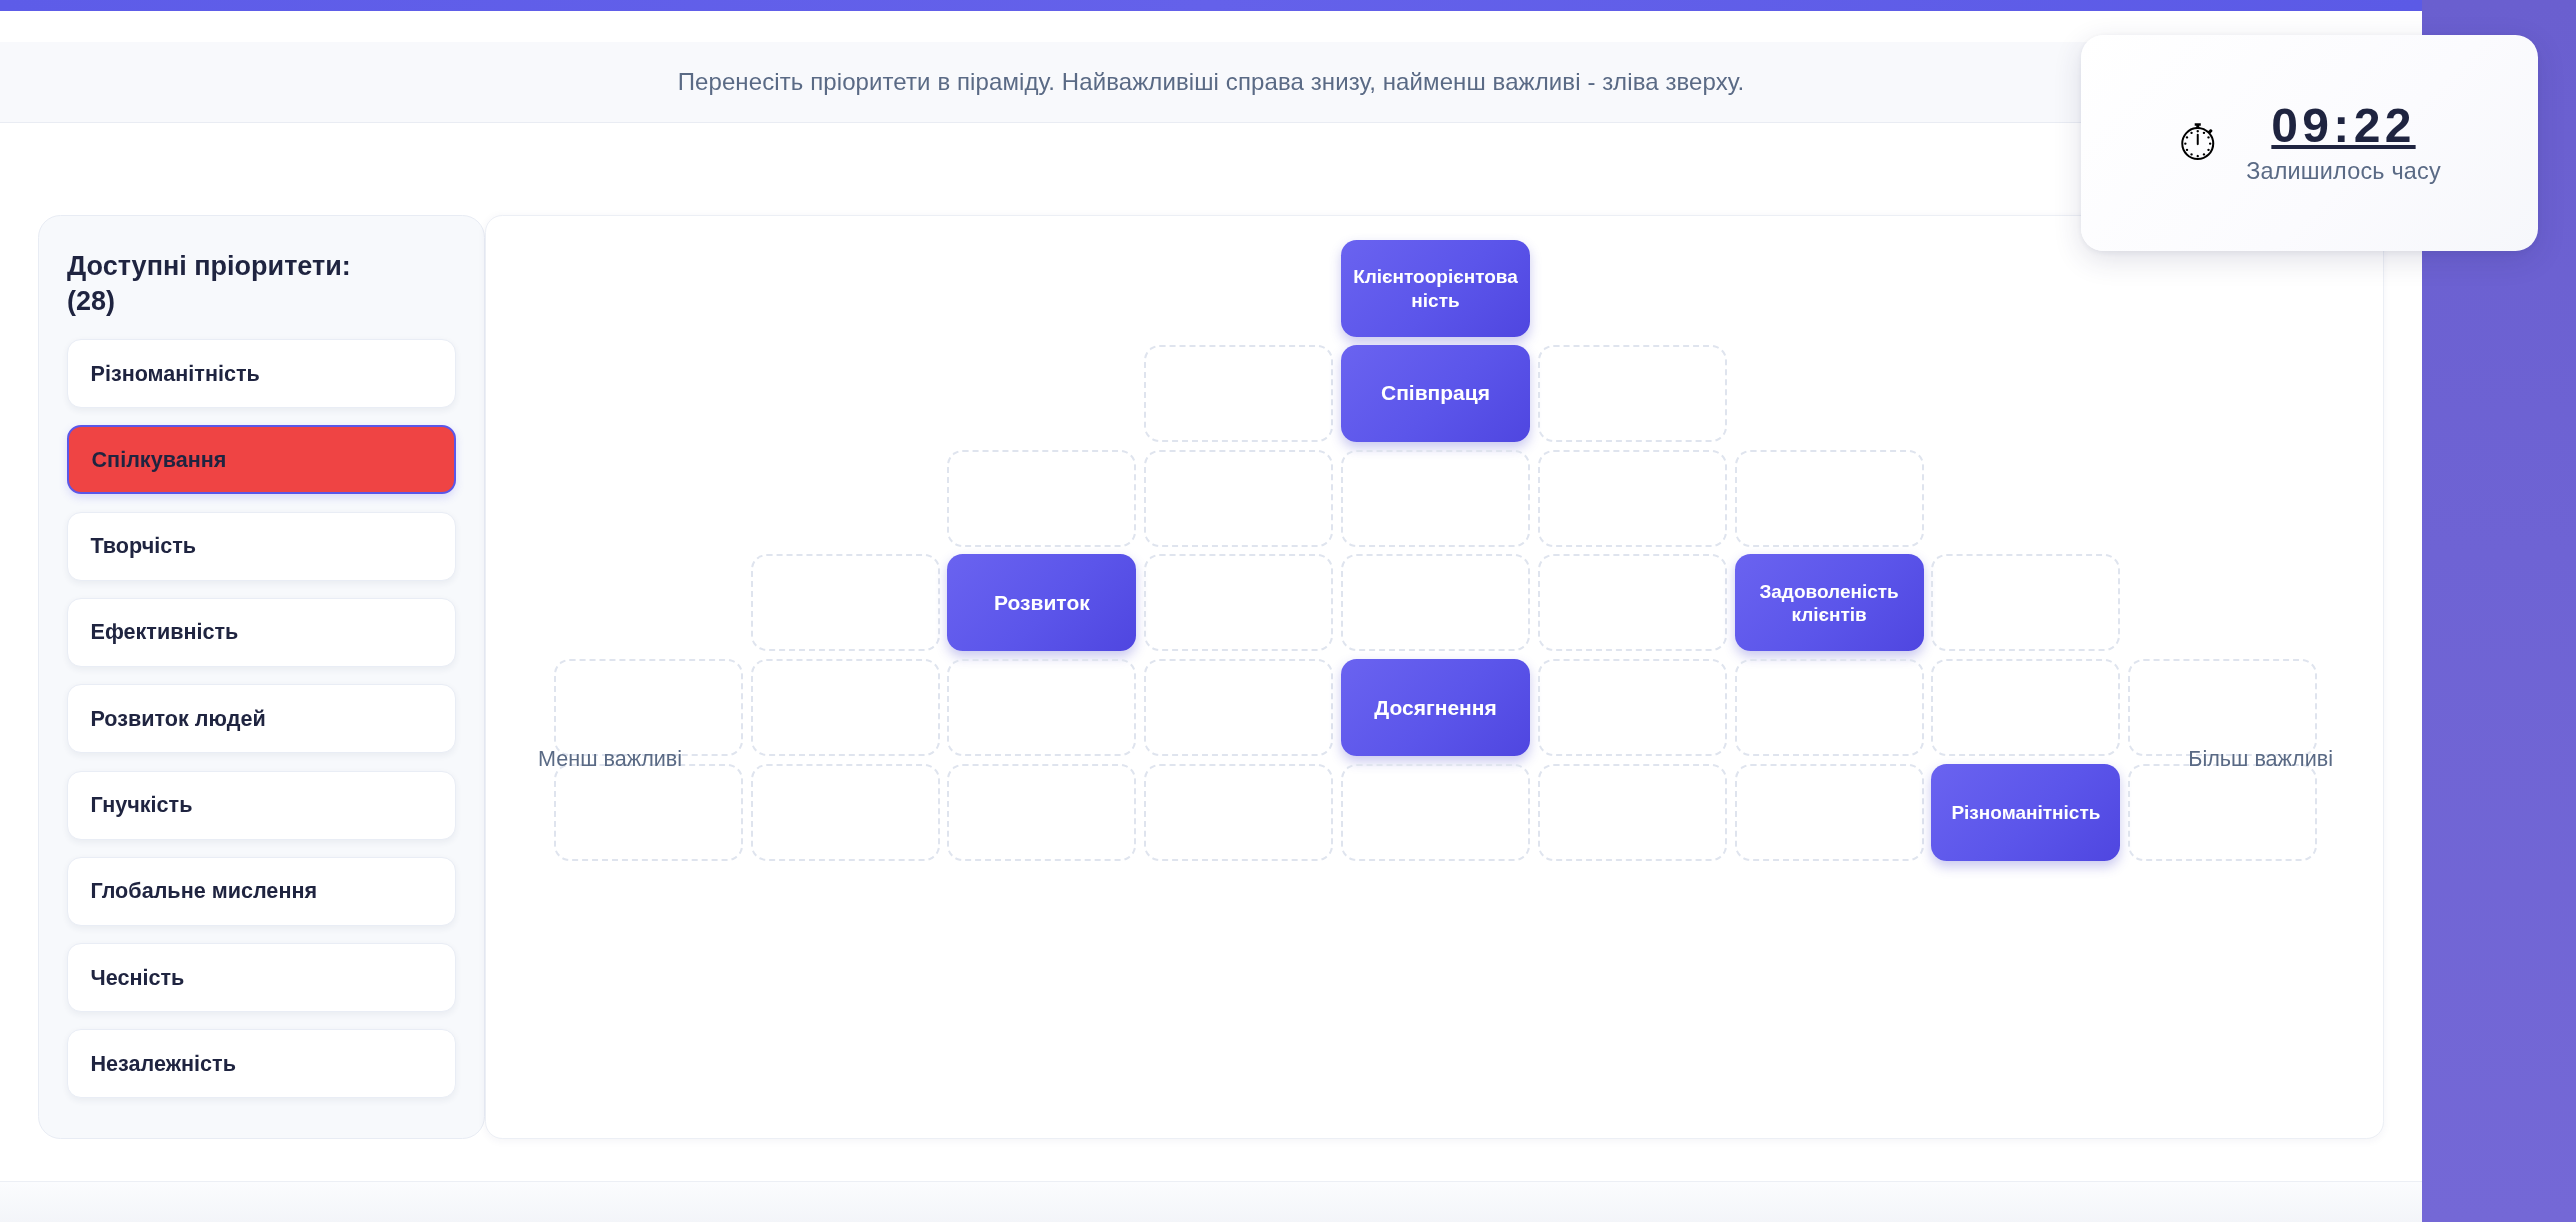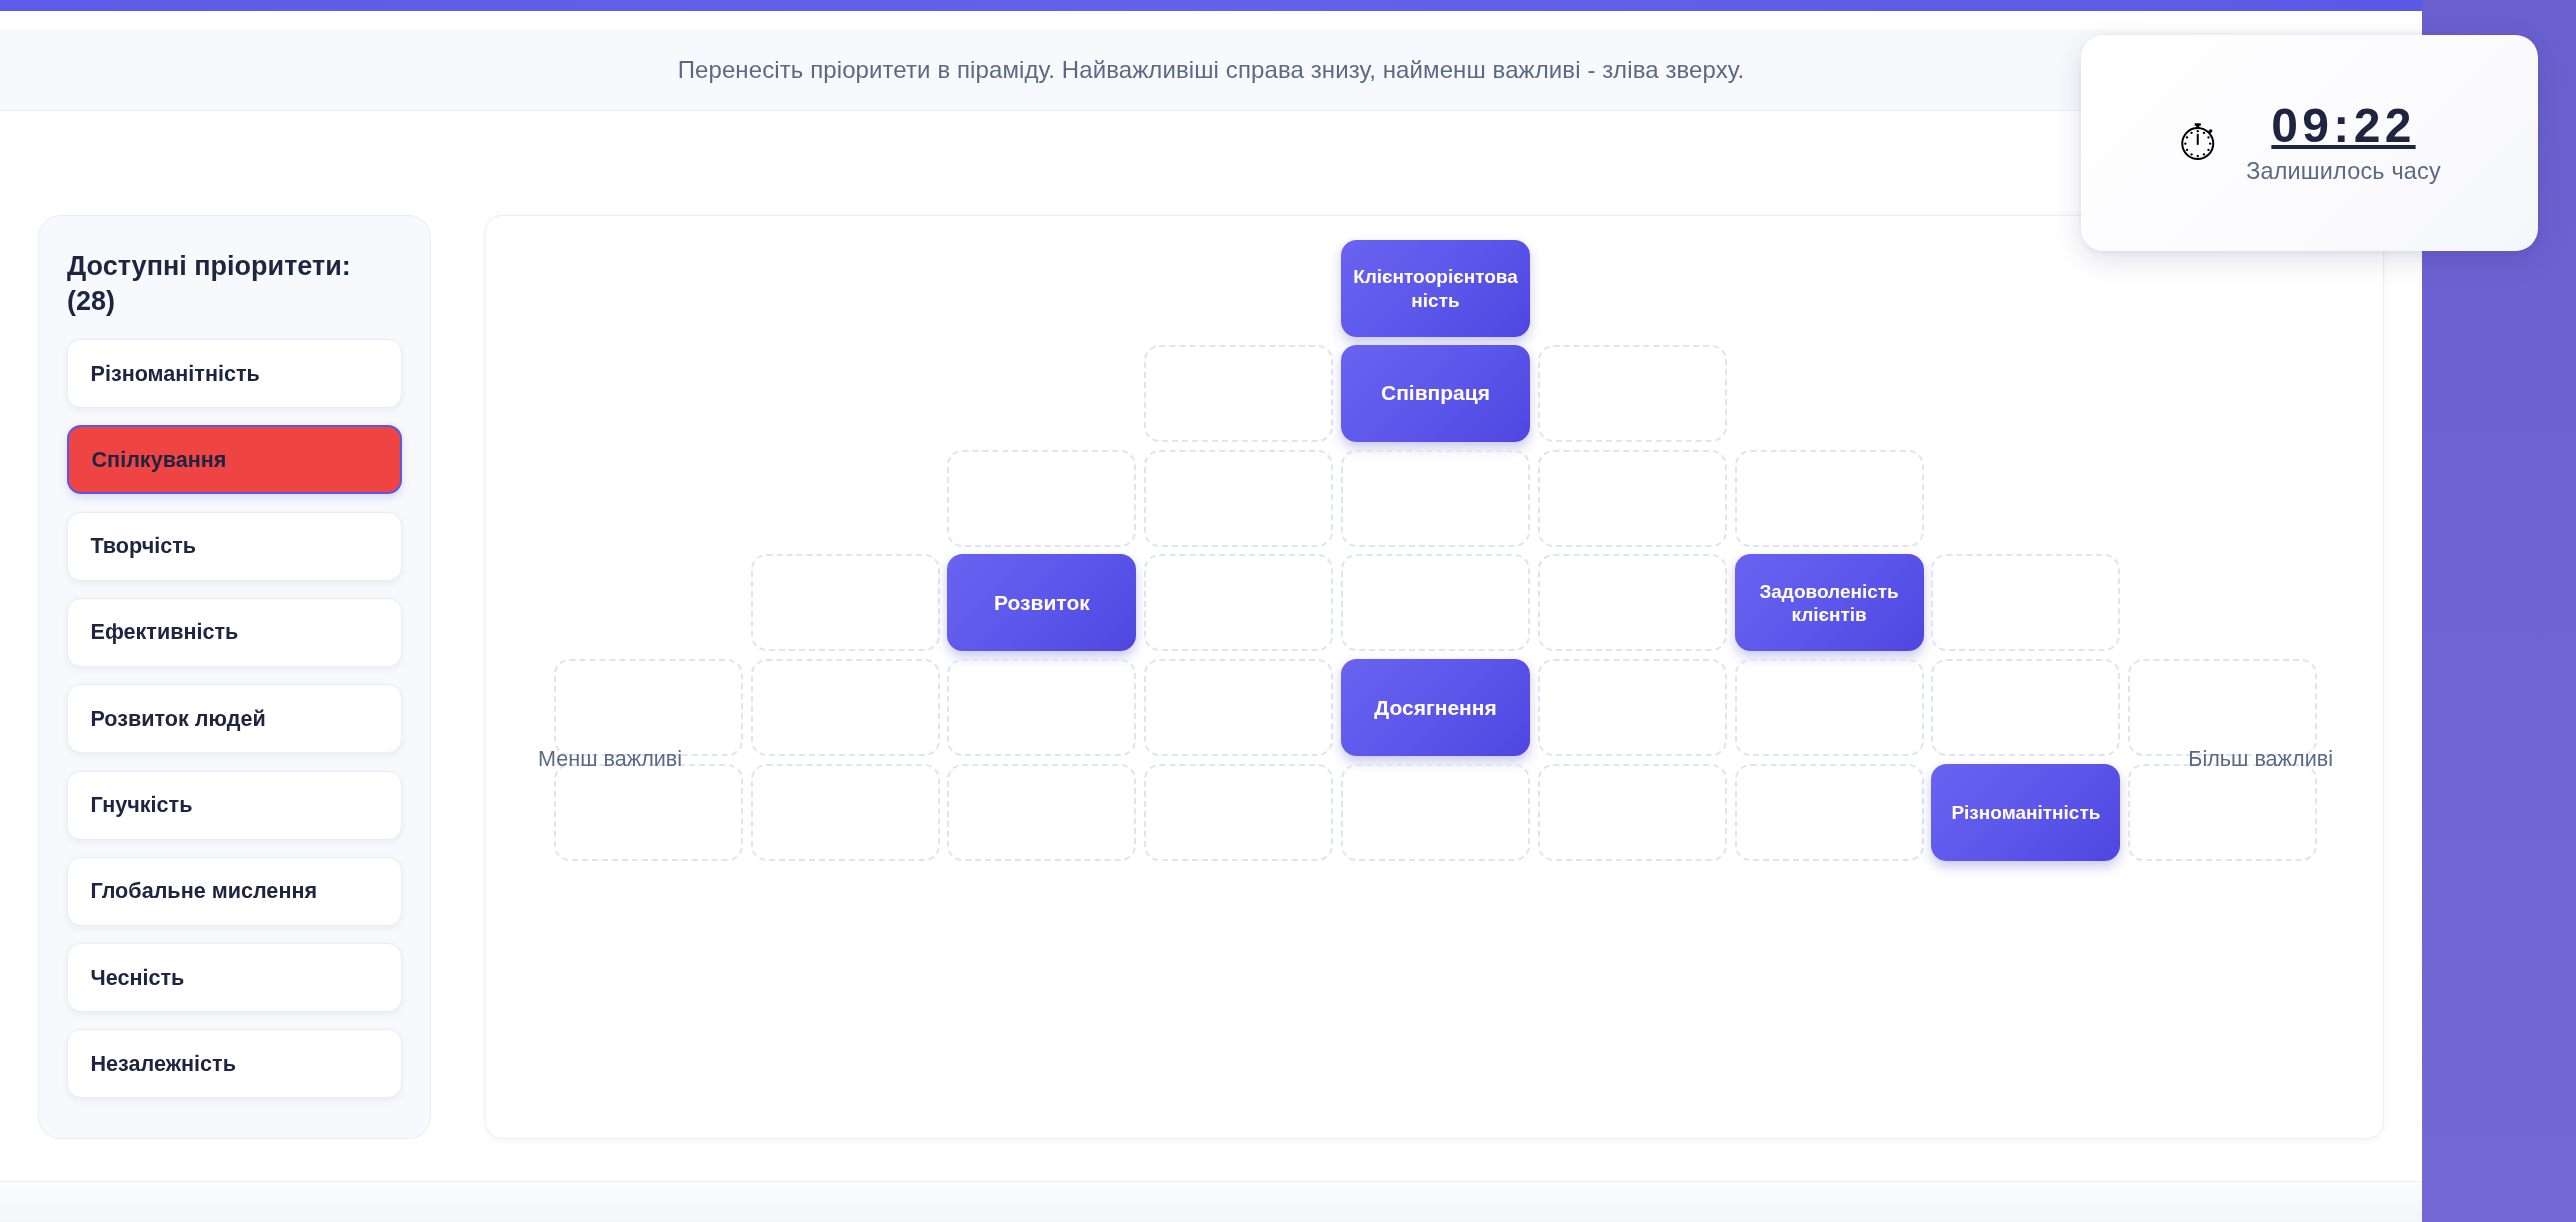--- a/index.html
+++ b/index.html
@@ -35,21 +35,21 @@
     position: absolute;
     top: 0; left: 0;
     width: 2422px;
     height: 11.3px;
     background: linear-gradient(90deg, #5d5ce8 0%, #6461ea 50%, #5b5ae6 100%);
   }
 
   
   .header-band {
     position: absolute;
-    top: 30px; left: 0;
+    top: 42px; left: 0;
     width: 2422px;
     height: 81px;
     background: #f8f9fc;
     border-bottom: 1.7px solid #e9ecf3;
     display: flex;
     align-items: center;
     justify-content: center;
   }
   .header-title {
     font-size: 24px;
@@ -94,21 +94,21 @@
     font-size: 23.4px;
     color: #5a6a85;
     letter-spacing: 0.2px;
   }
 
   
   .sidebar {
     position: absolute;
     top: 215px;
     left: 38px;
-    width: 393px;
+    width: 447px;
     height: 924px;
     background: #f7f9fc;
     border: 1.7px solid #e8ecf4;
     border-radius: 22.5px;
     overflow: hidden;
     padding: 33px 28px 0 28px;
   }
   .sidebar-title {
     font-size: 27px;
     font-weight: 700;

